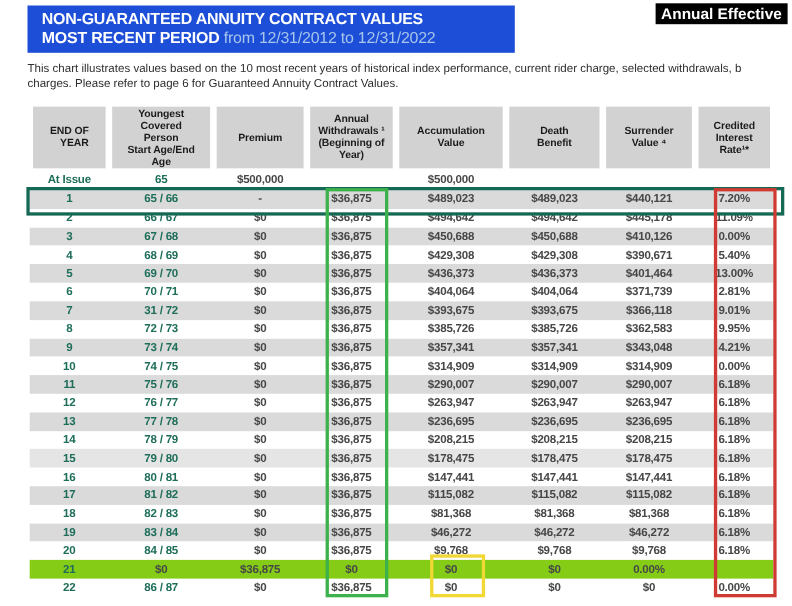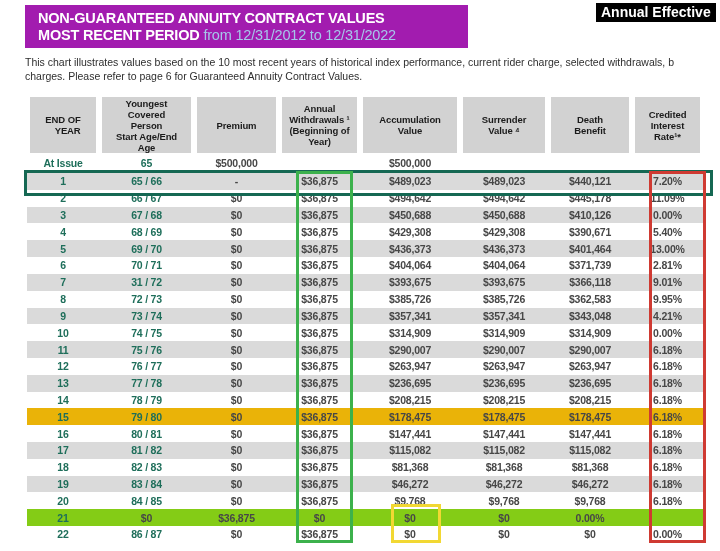--- a/index.html
+++ b/index.html
@@ -42,21 +42,21 @@
   
   .box{position:absolute;box-sizing:border-box;pointer-events:none;background:transparent;}
   .box-row1{left:24px;top:170px;width:689px;height:26px;border:3px solid #156853;}
   .box-green{left:296px;top:171px;width:57px;height:372px;border:3px solid #3cb14c;}
   .box-red{left:649px;top:171px;width:57px;height:372px;border:3px solid #cf3a32;}
   .box-yellow{left:391px;top:504px;width:50px;height:39px;border:3px solid #f2d833;}
 </style>
 </head>
 <body>
 
-<div class="title-bar" style="background: #a21caf;">
+<div class="title-bar" style="background: #1d4ed8;">
   <div class="title-line">NON-GUARANTEED ANNUITY CONTRACT VALUES</div>
   <div class="title-line"><span>MOST RECENT PERIOD</span><span class="title-light"> from 12/31/2012 to 12/31/2022</span></div>
 </div>
 
 <div class="badge" style="background: rgb(0, 0, 0);">Annual Effective</div>
 
 <div class="desc">
   <div>This chart illustrates values based on the 10 most recent years of historical index performance, current rider charge, selected withdrawals, b</div>
   <div>charges. Please refer to page 6 for Guaranteed Annuity Contract Values.</div>
 </div>
@@ -70,24 +70,24 @@
 Person
 Start Age/End
 Age</div>
     <div class="th" style="background: rgb(210, 210, 210);">Premium</div>
     <div class="th" style="background: rgb(210, 210, 210);">Annual
 Withdrawals ¹
 (Beginning of
 Year)</div>
     <div class="th" style="background: rgb(210, 210, 210);">Accumulation
 Value</div>
+    <div class="th" style="background: rgb(210, 210, 210);">Death
+Benefit</div>
     <div class="th" style="background: rgb(210, 210, 210);">Surrender
 Value ⁴</div>
-    <div class="th" style="background: rgb(210, 210, 210);">Death
-Benefit</div>
     <div class="th" style="background: rgb(210, 210, 210);">Credited
 Interest
 Rate¹*</div>
   </div>
 
   <div class="grid at-issue">
     <div class="cell c-year" style="color: rgb(30, 110, 90);">At Issue</div>
     <div class="cell c-age" style="color: rgb(30, 110, 90);">65</div>
     <div class="cell">$500,000</div>
     <div class="cell"></div>
@@ -231,21 +231,21 @@
       <div class="grid row">
         <div class="cell c-year" style="color: rgb(30, 110, 90);">14</div>
         <div class="cell c-age" style="color: rgb(30, 110, 90);">78 / 79</div>
         <div class="cell c-premium">$0</div>
         <div class="cell c-withdrawal">$36,875</div>
         <div class="cell c-accumulation">$208,215</div>
         <div class="cell c-death_benefit">$208,215</div>
         <div class="cell c-surrender">$208,215</div>
         <div class="cell c-credited_rate">6.18%</div>
       </div>
-      <div class="grid row stripe" style="background: #eab308;">
+      <div class="grid row stripe" style="background: #e5e5e5;">
         <div class="cell c-year" style="color: rgb(30, 110, 90);">15</div>
         <div class="cell c-age" style="color: rgb(30, 110, 90);">79 / 80</div>
         <div class="cell c-premium">$0</div>
         <div class="cell c-withdrawal">$36,875</div>
         <div class="cell c-accumulation">$178,475</div>
         <div class="cell c-death_benefit">$178,475</div>
         <div class="cell c-surrender">$178,475</div>
         <div class="cell c-credited_rate">6.18%</div>
       </div>
       <div class="grid row">

